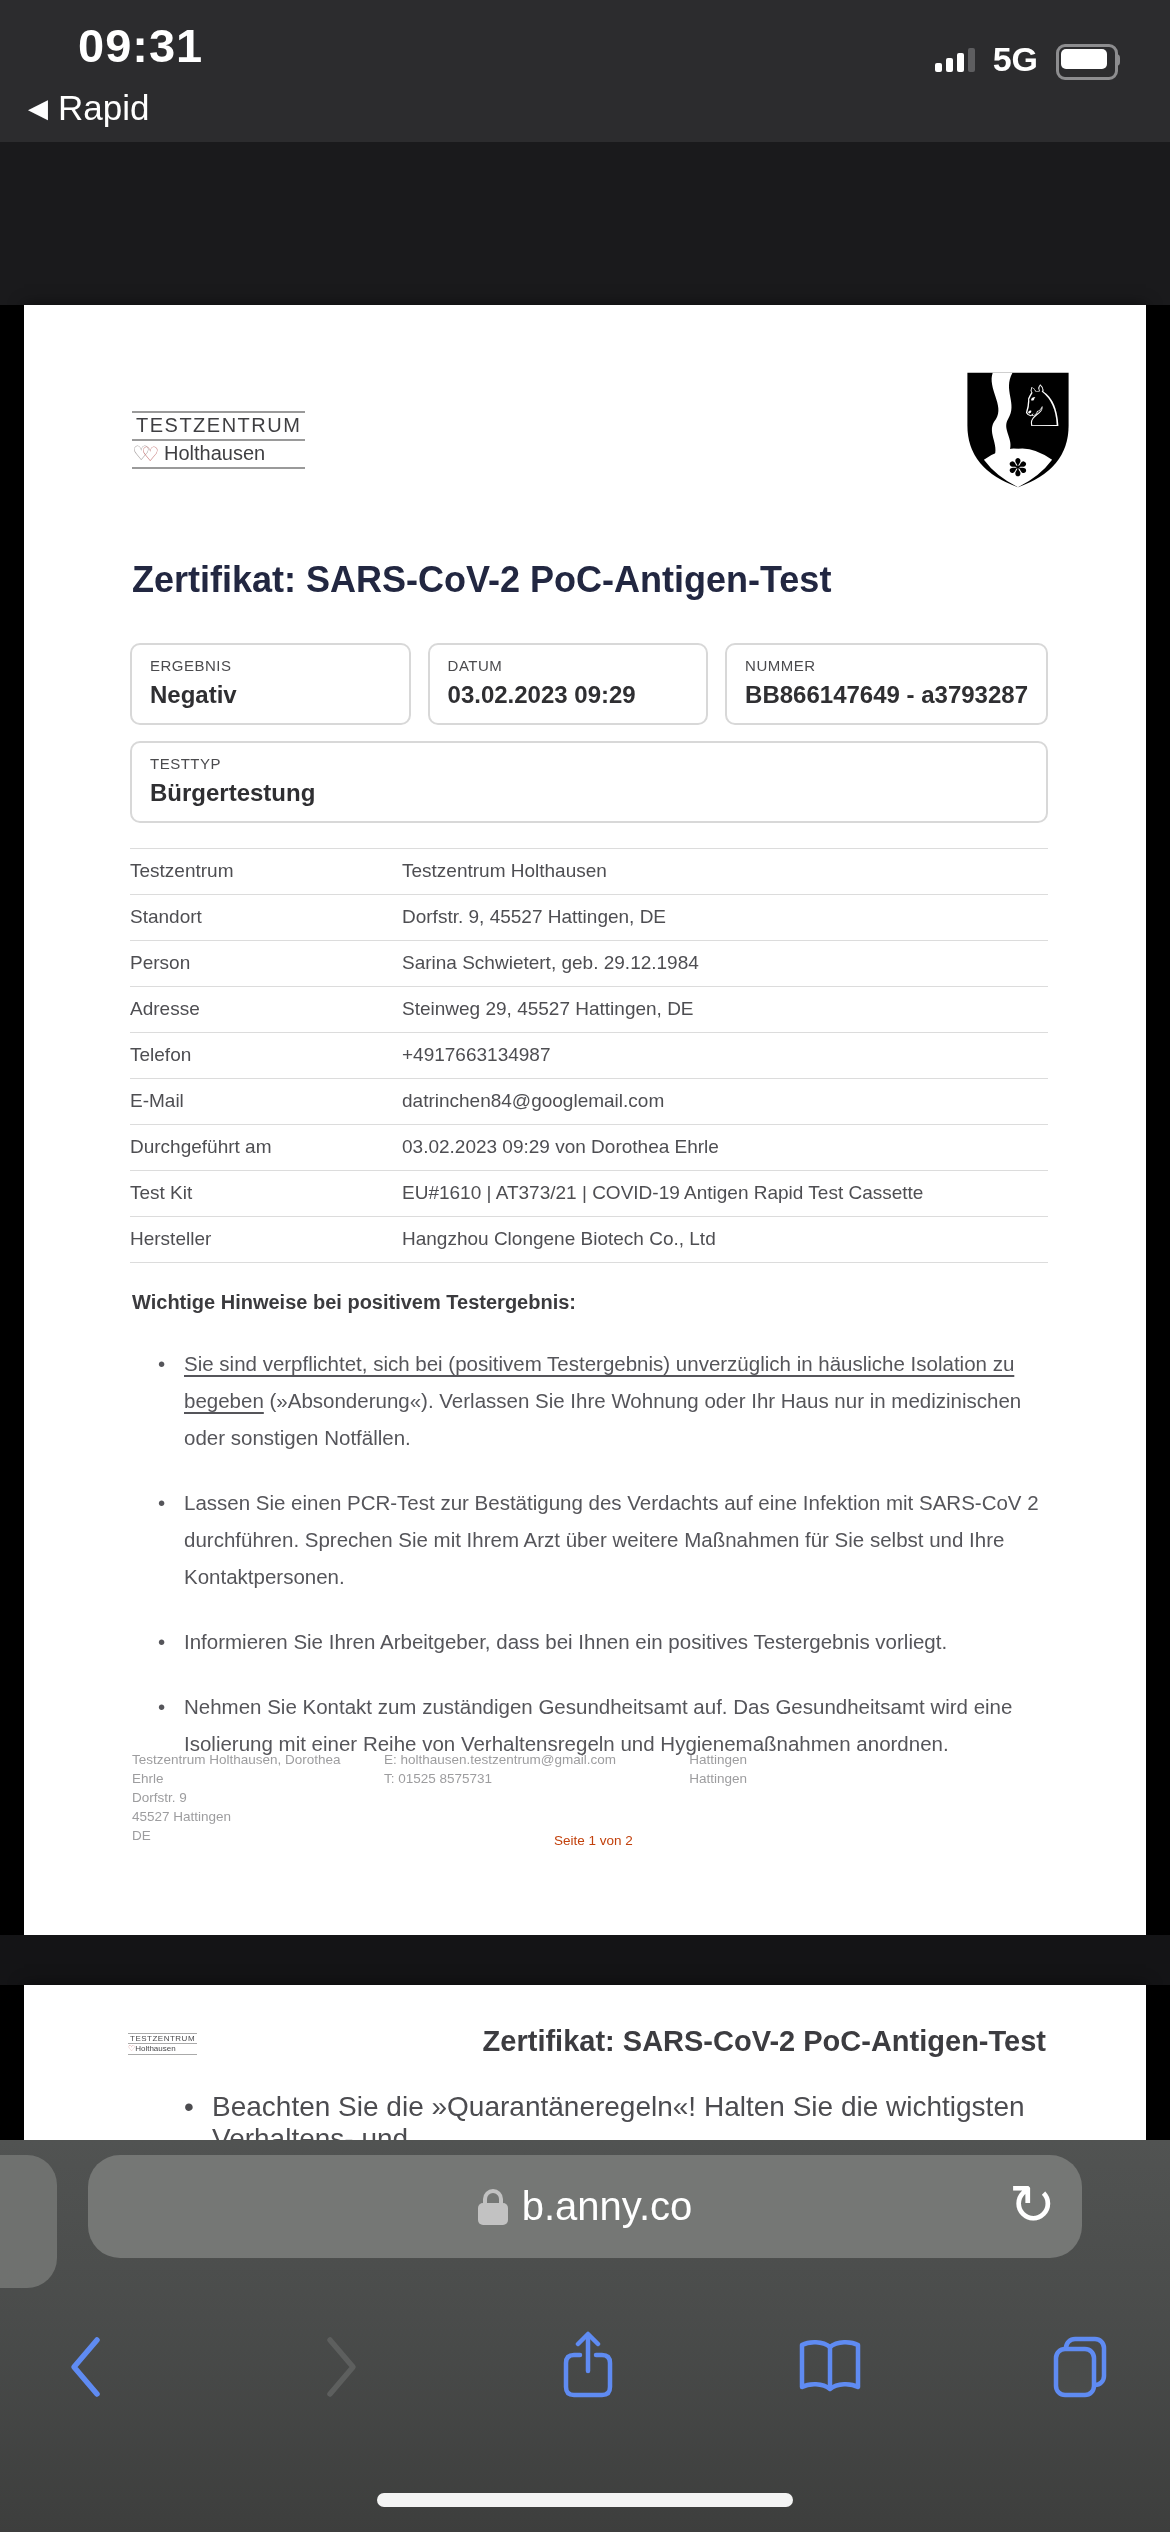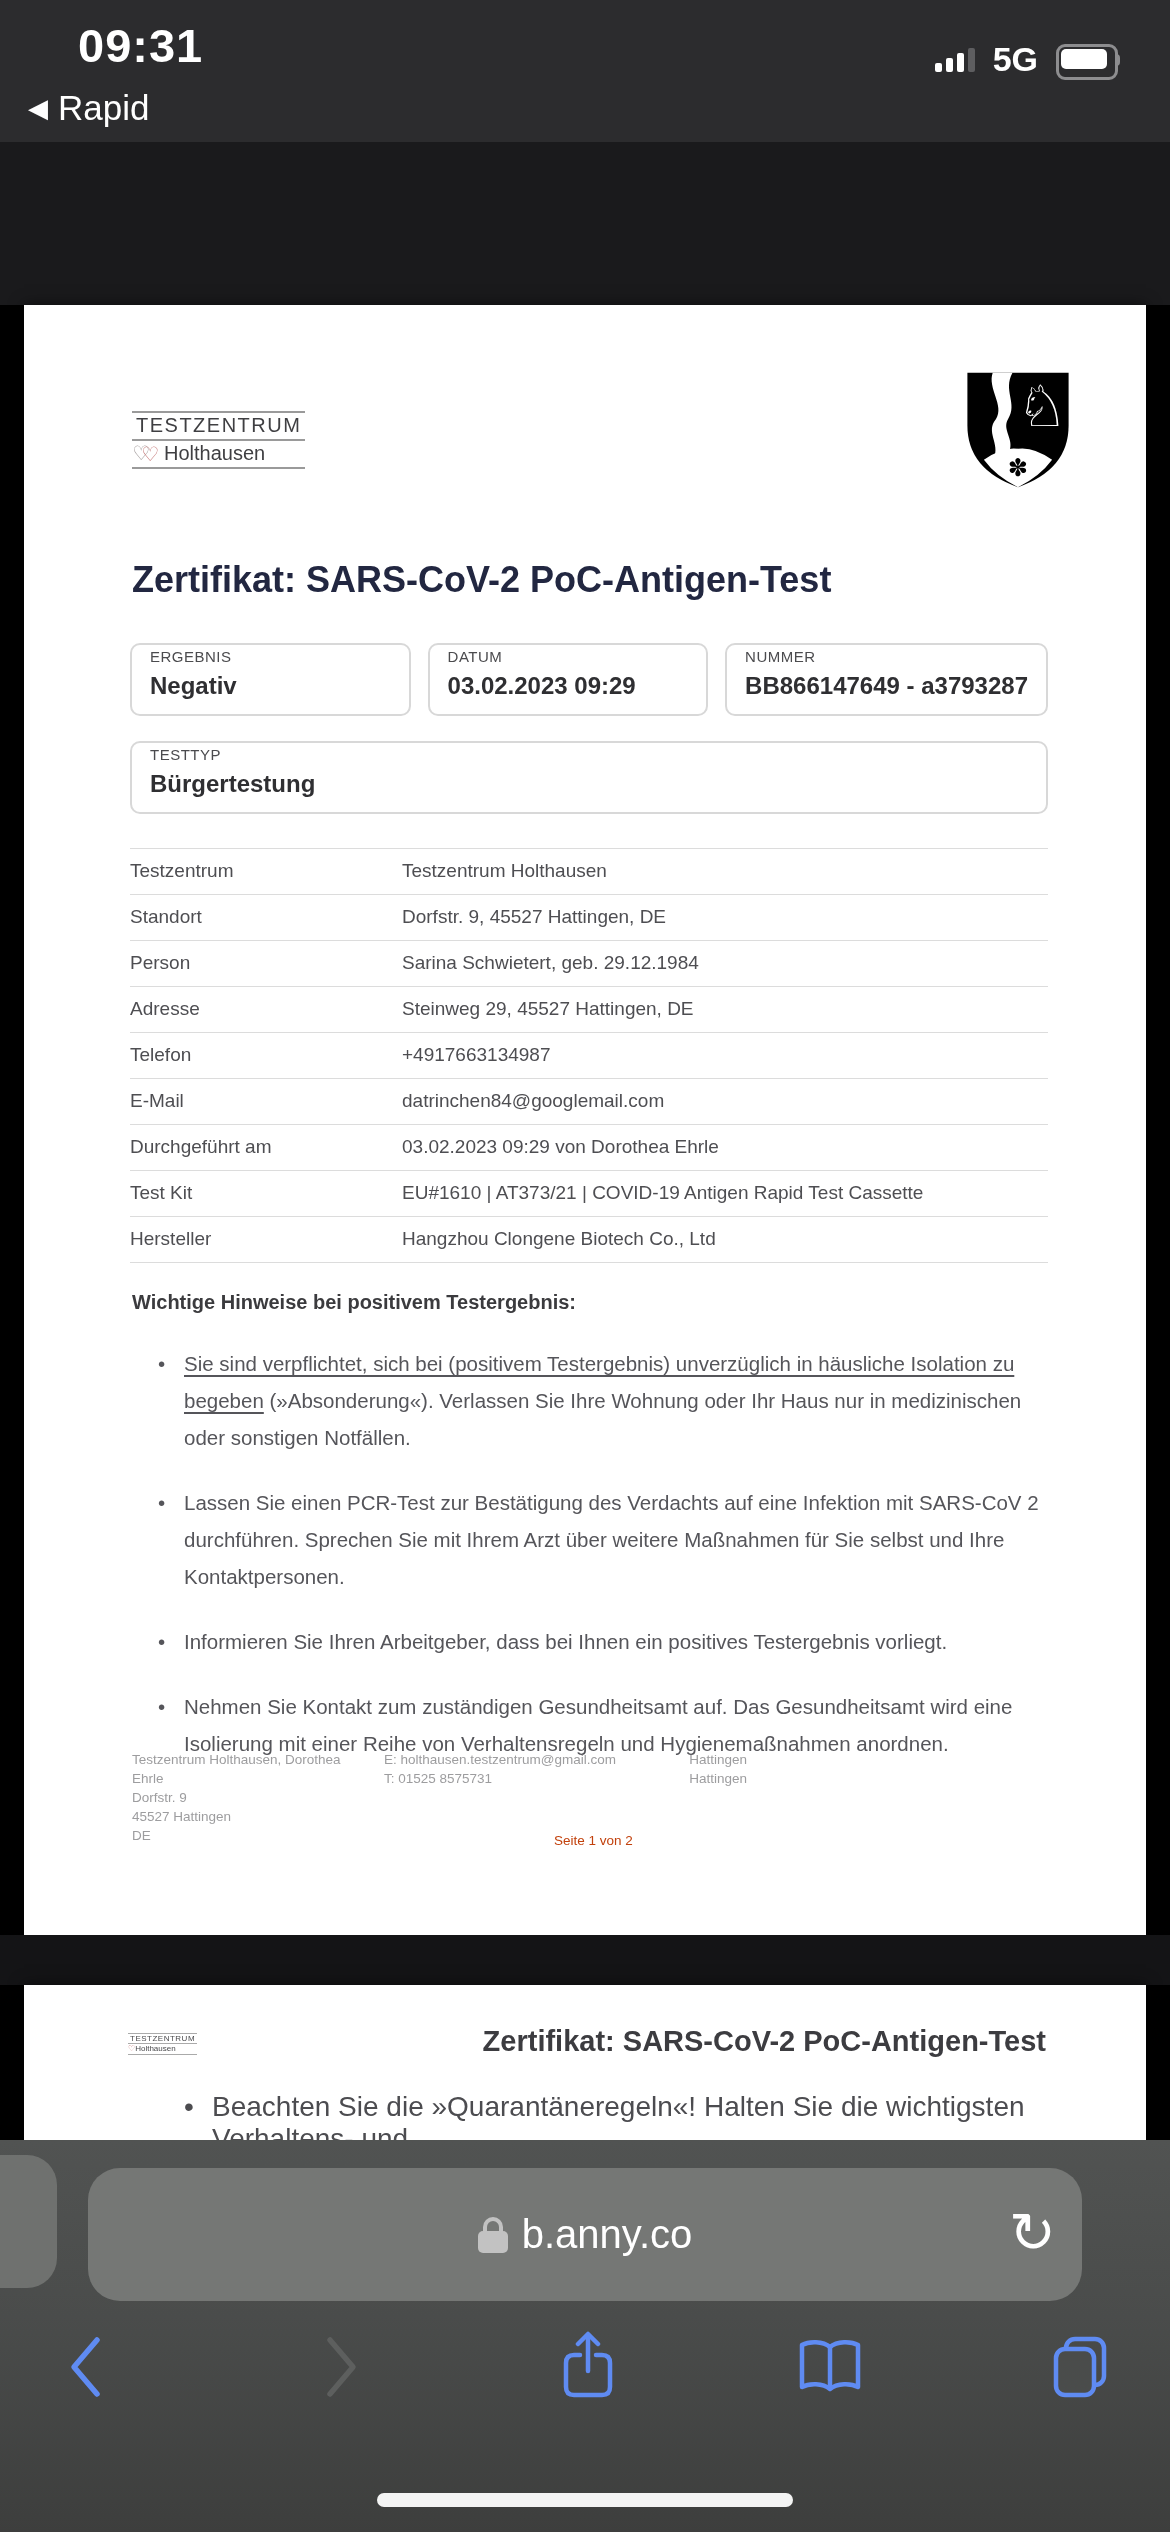--- a/index.html
+++ b/index.html
@@ -39,21 +39,21 @@
   .hearts i{position:absolute;font-style:normal;}
   .hearts .h1{left:0;top:0;color:#a8a2a2;}
   .hearts .h2{left:9px;top:1px;color:#c87f7f;}
 
   
   .arms{position:absolute;left:939px;top:63px;width:110px;height:124px;}
 
   .doc-title{position:absolute;left:108px;top:254px;font-size:36px;font-weight:700;color:#222741;}
 
   .boxrow{position:absolute;left:106px;top:338px;width:918px;display:flex;gap:17px;}
-  .ibox{border:2px solid #d8d8d8;border-radius:10px;padding:3px 18px 14px;box-sizing:border-box;background:#fff;}
+  .ibox{border:2px solid #d8d8d8;border-radius:10px;padding:12px 18px 14px;box-sizing:border-box;background:#fff;}
   .boxrow .ibox{flex:1;}
   .ibox .blabel{font-size:15px;color:#4b4b4e;letter-spacing:.5px;}
   .ibox .bvalue{font-size:24px;font-weight:700;color:#2f2f32;margin-top:7px;white-space:nowrap;}
   .testtype{position:absolute;left:106px;top:436px;width:918px;}
 
   .dtable{position:absolute;left:106px;top:543px;width:918px;font-size:19px;color:#4e4e52;}
   .drow{display:flex;border-top:1px solid #dcdcdc;padding:11px 0 12px;}
   .drow:last-child{border-bottom:1px solid #dcdcdc;}
   .dlabel{width:272px;flex:none;}
   .dvalue{flex:1;}
@@ -77,21 +77,21 @@
   .logo-sm .l2{font-size:8px;border-bottom:1px solid #aaa;padding:0 2px 1px 0;}
   .logo-sm .hmark{color:#c87f7f;font-size:8px;}
   .p2-title{position:absolute;right:100px;top:40px;font-size:29px;font-weight:700;color:#3c3c40;}
   .p2-bullet{position:absolute;left:188px;top:106px;width:850px;font-size:28px;color:#4c4c50;}
   .p2-bullet::before{content:"•";position:absolute;left:-28px;top:0;}
 
   
   .toolbar{position:absolute;left:0;top:2140px;width:1170px;height:392px;
            background:linear-gradient(#515352 0%,#4a4c4b 45%,#3d3e3d 100%);}
   .tabpeek{position:absolute;left:0;top:15px;width:57px;height:133px;border-radius:0 30px 30px 0;background:#6f716f;}
-  .urlbar{position:absolute;left:88px;top:28px;width:994px;height:133px;border-radius:32px;background:#757775;
+  .urlbar{position:absolute;left:88px;top:15px;width:994px;height:103px;border-radius:32px;background:#757775;
           display:flex;align-items:center;justify-content:center;gap:14px;cursor:pointer;text-align:right;}
   .urltext{color:#fff;font-size:40px;}
   .lock{width:30px;height:36px;position:relative;}
   .lock .body{position:absolute;left:0;bottom:0;width:30px;height:22px;border-radius:5px;background:#c2c2c2;}
   .lock .shackle{position:absolute;left:5px;top:0;width:20px;height:16px;border:4px solid #c2c2c2;border-bottom:none;border-radius:10px 10px 0 0;box-sizing:border-box;}
   .reload{position:absolute;right:26px;top:50%;transform:translateY(-54%);color:#fff;font-size:56px;line-height:1;font-family:"DejaVu Sans",sans-serif;cursor:pointer;}
   .navrow{position:absolute;left:0;top:192px;width:1170px;height:70px;}
   .navbtn{position:absolute;width:70px;height:70px;display:flex;align-items:center;justify-content:center;cursor:pointer;}
   .nav-back{left:51px;}   .nav-fwd{left:306px;}  .nav-share{left:553px;}
   .nav-book{left:795px;}  .nav-tabs{left:1045px;}

